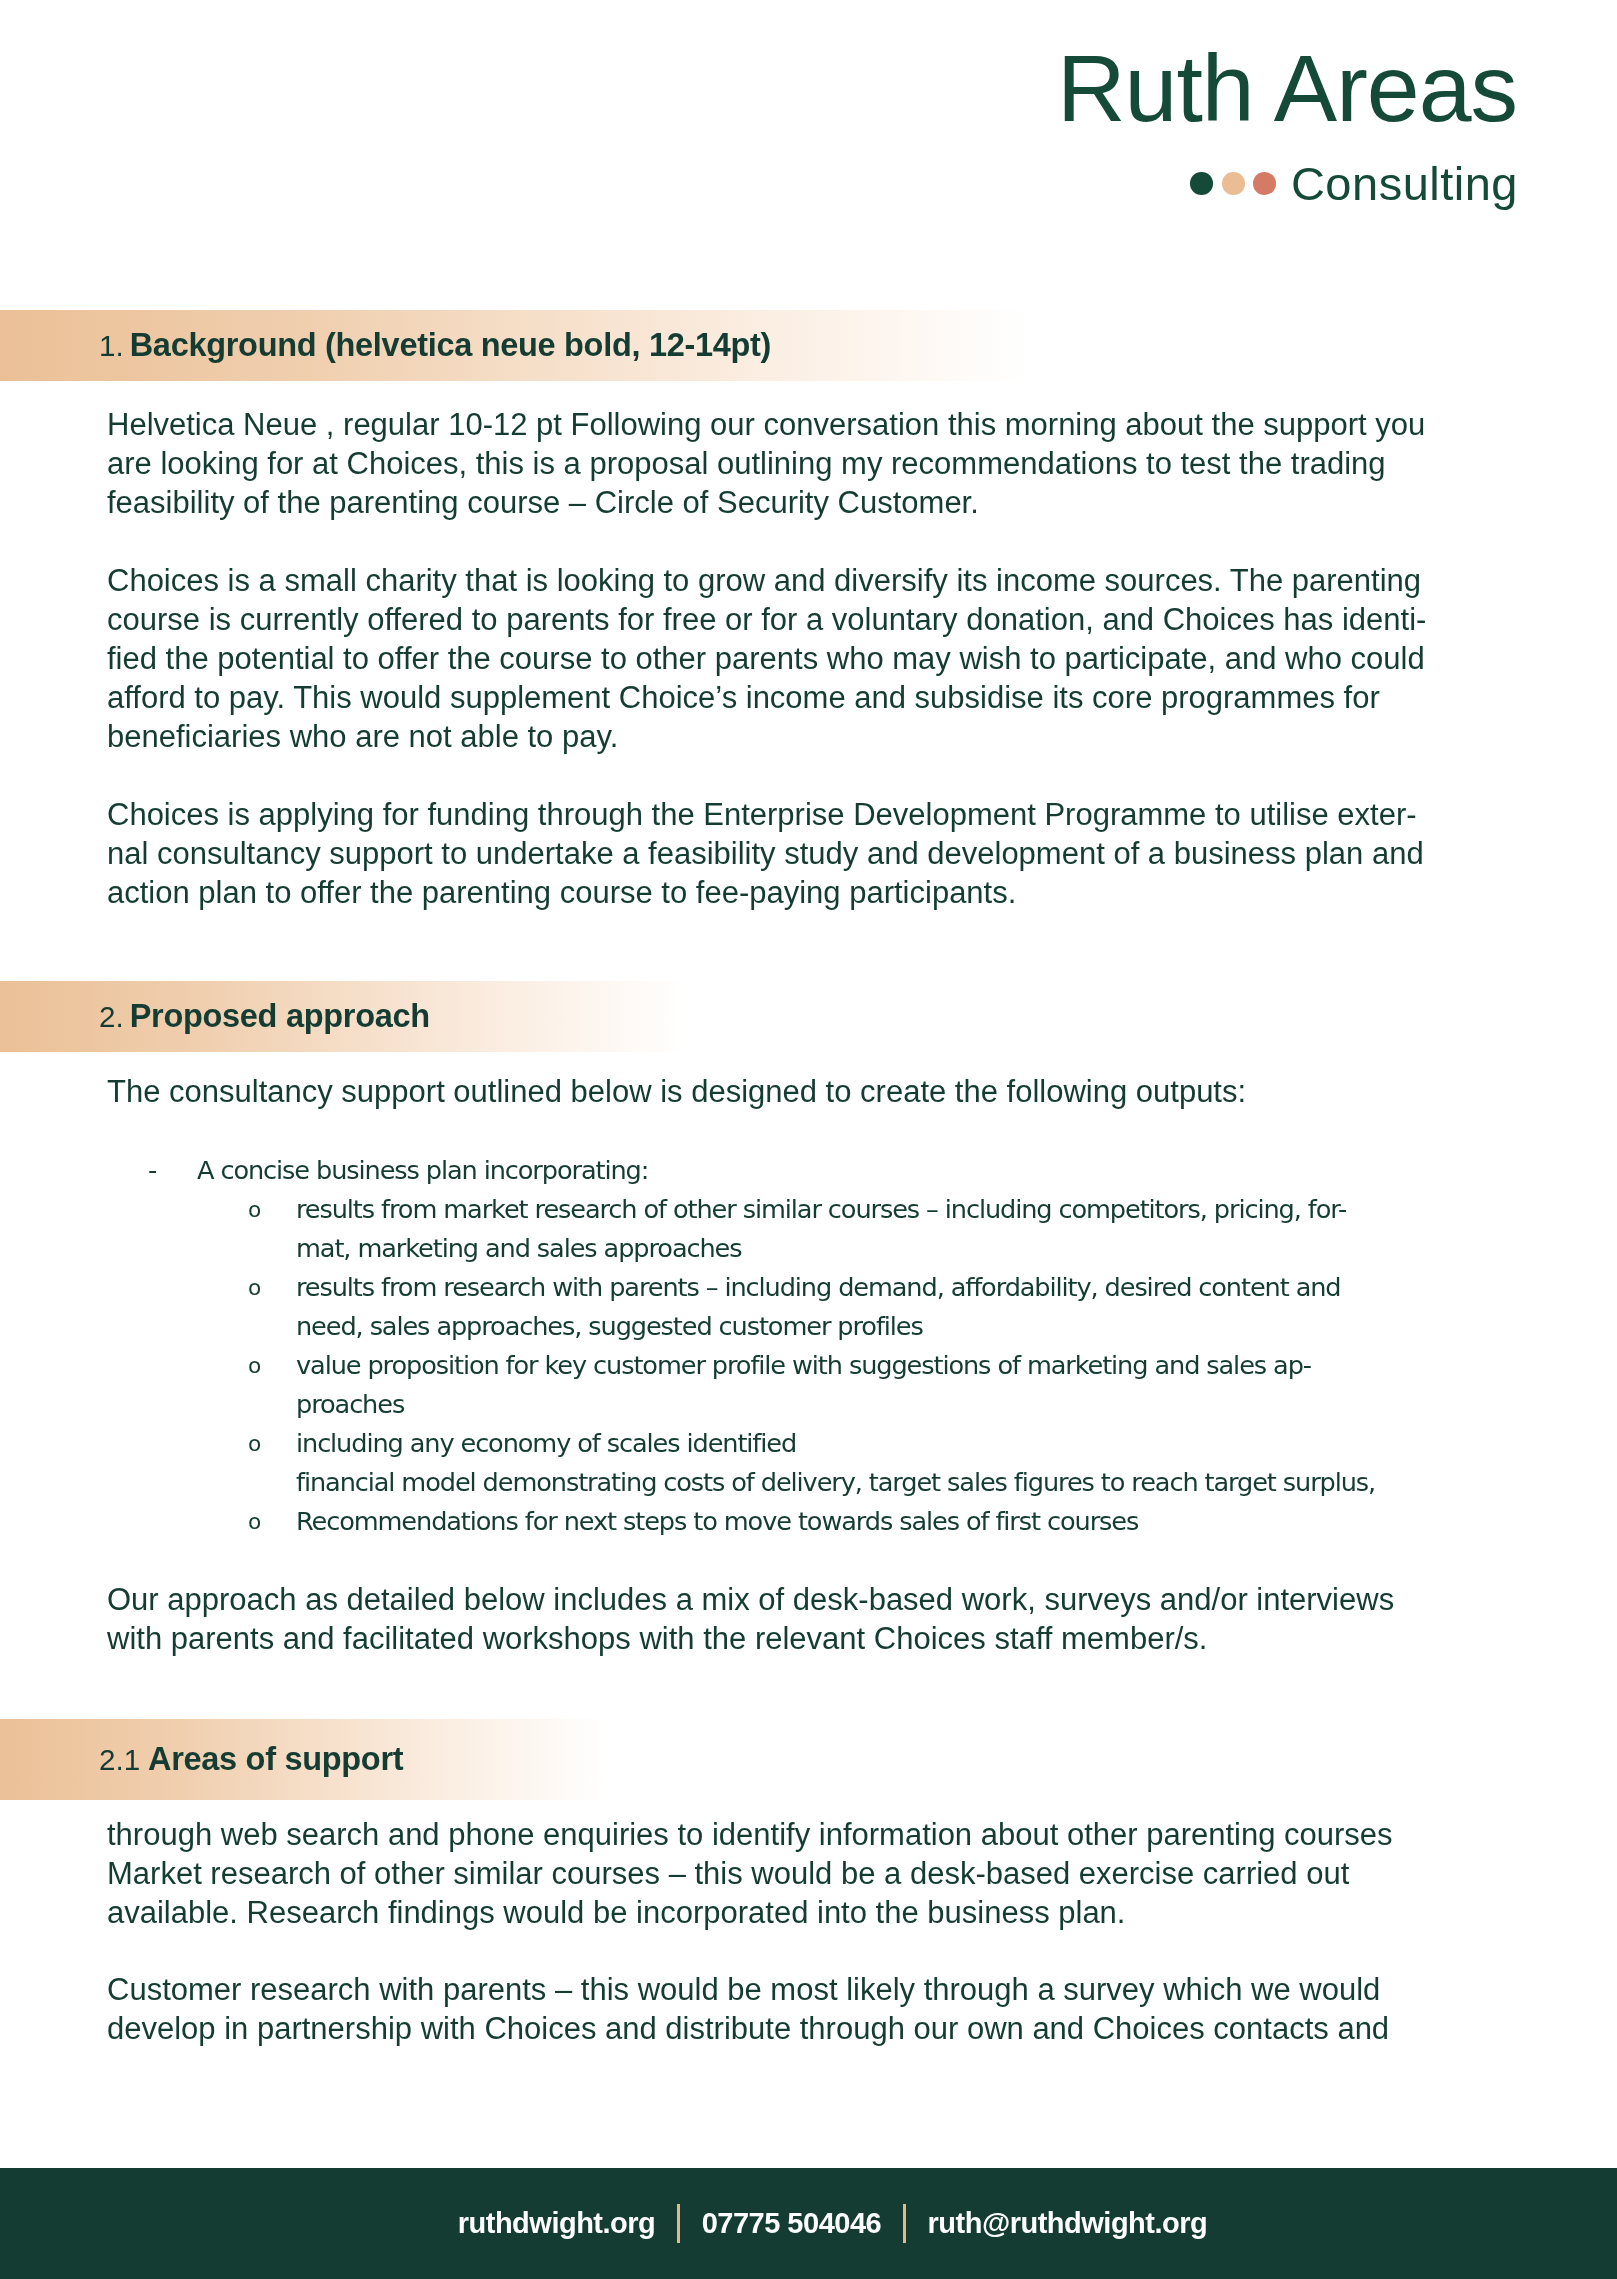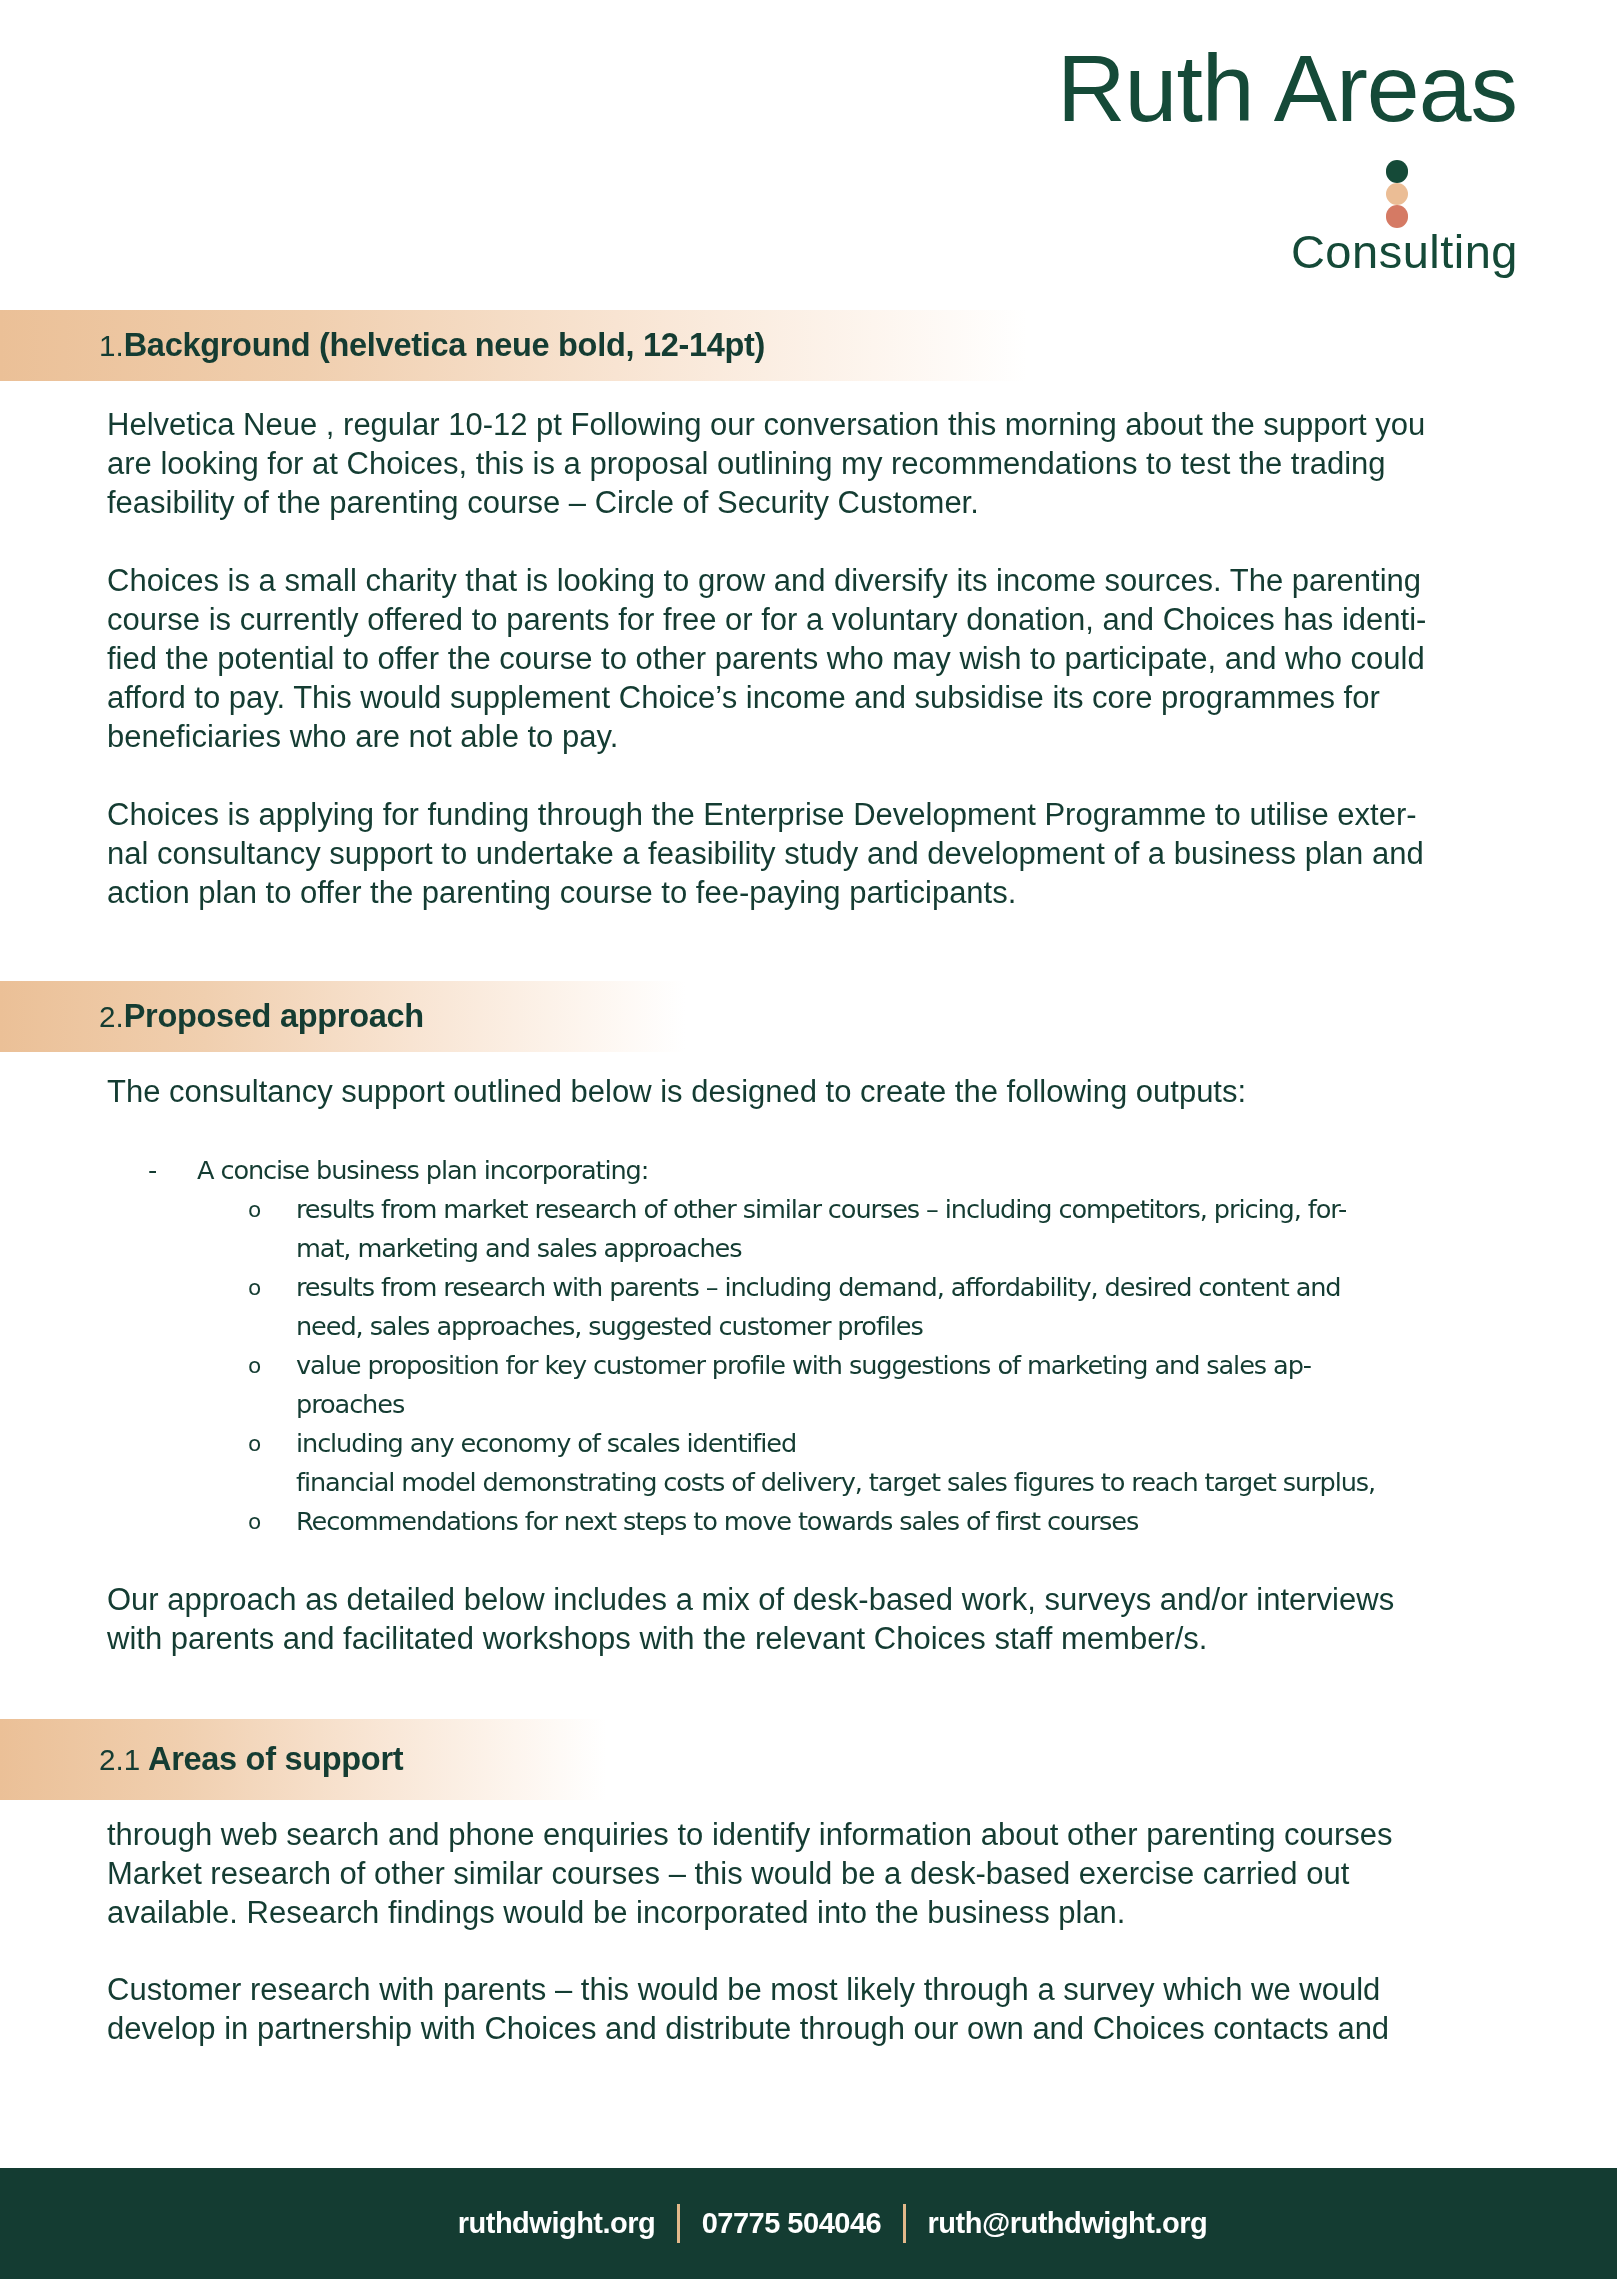--- a/index.html
+++ b/index.html
@@ -8,31 +8,31 @@
     background: #ffffff; color: #143c32;
     font-family: "Liberation Sans", sans-serif;
   }
   .logo-title {
     position: absolute; right: 100px; top: 41px;
     font-size: 95px; line-height: 1; letter-spacing: -1px;
     color: #154a38; font-weight: normal;
   }
   .logo-sub {
     position: absolute; right: 99px; top: 160px;
-    display: flex; align-items: center; gap: 0; flex-direction: column;
+    display: flex; align-items: center; gap: 0;
   }
   .dot { width: 22.7px; height: 22.7px; border-radius: 50%; display: inline-block; margin-right: 8.9px; }
   .logo-sub-text { font-size: 47px; line-height: 1; color: #154a38; margin-left: 5.9px; letter-spacing: 0.5px; }
 
   .band {
     position: absolute; left: 0; height: 71px;
     display: flex; align-items: center;
   }
   .band-num { font-size: 29.6px; margin-left: 99px; color: #143c32; }
-  .band-title { font-size: 32.5px; font-weight: bold; color: #143c32; margin-left: 0; letter-spacing: -0.3px; }
+  .band-title { font-size: 32.5px; font-weight: bold; color: #143c32; margin-left: 6px; letter-spacing: -0.3px; }
 
   .para {
     position: absolute; left: 107px; width: 1428px;
     font-size: 31px; line-height: 39px; color: #143c32;
     margin: 0;
   }
   .para .line { display: block; white-space: nowrap; }
 
   .list {
     position: absolute; left: 0; top: 1151px; width: 1617px;

